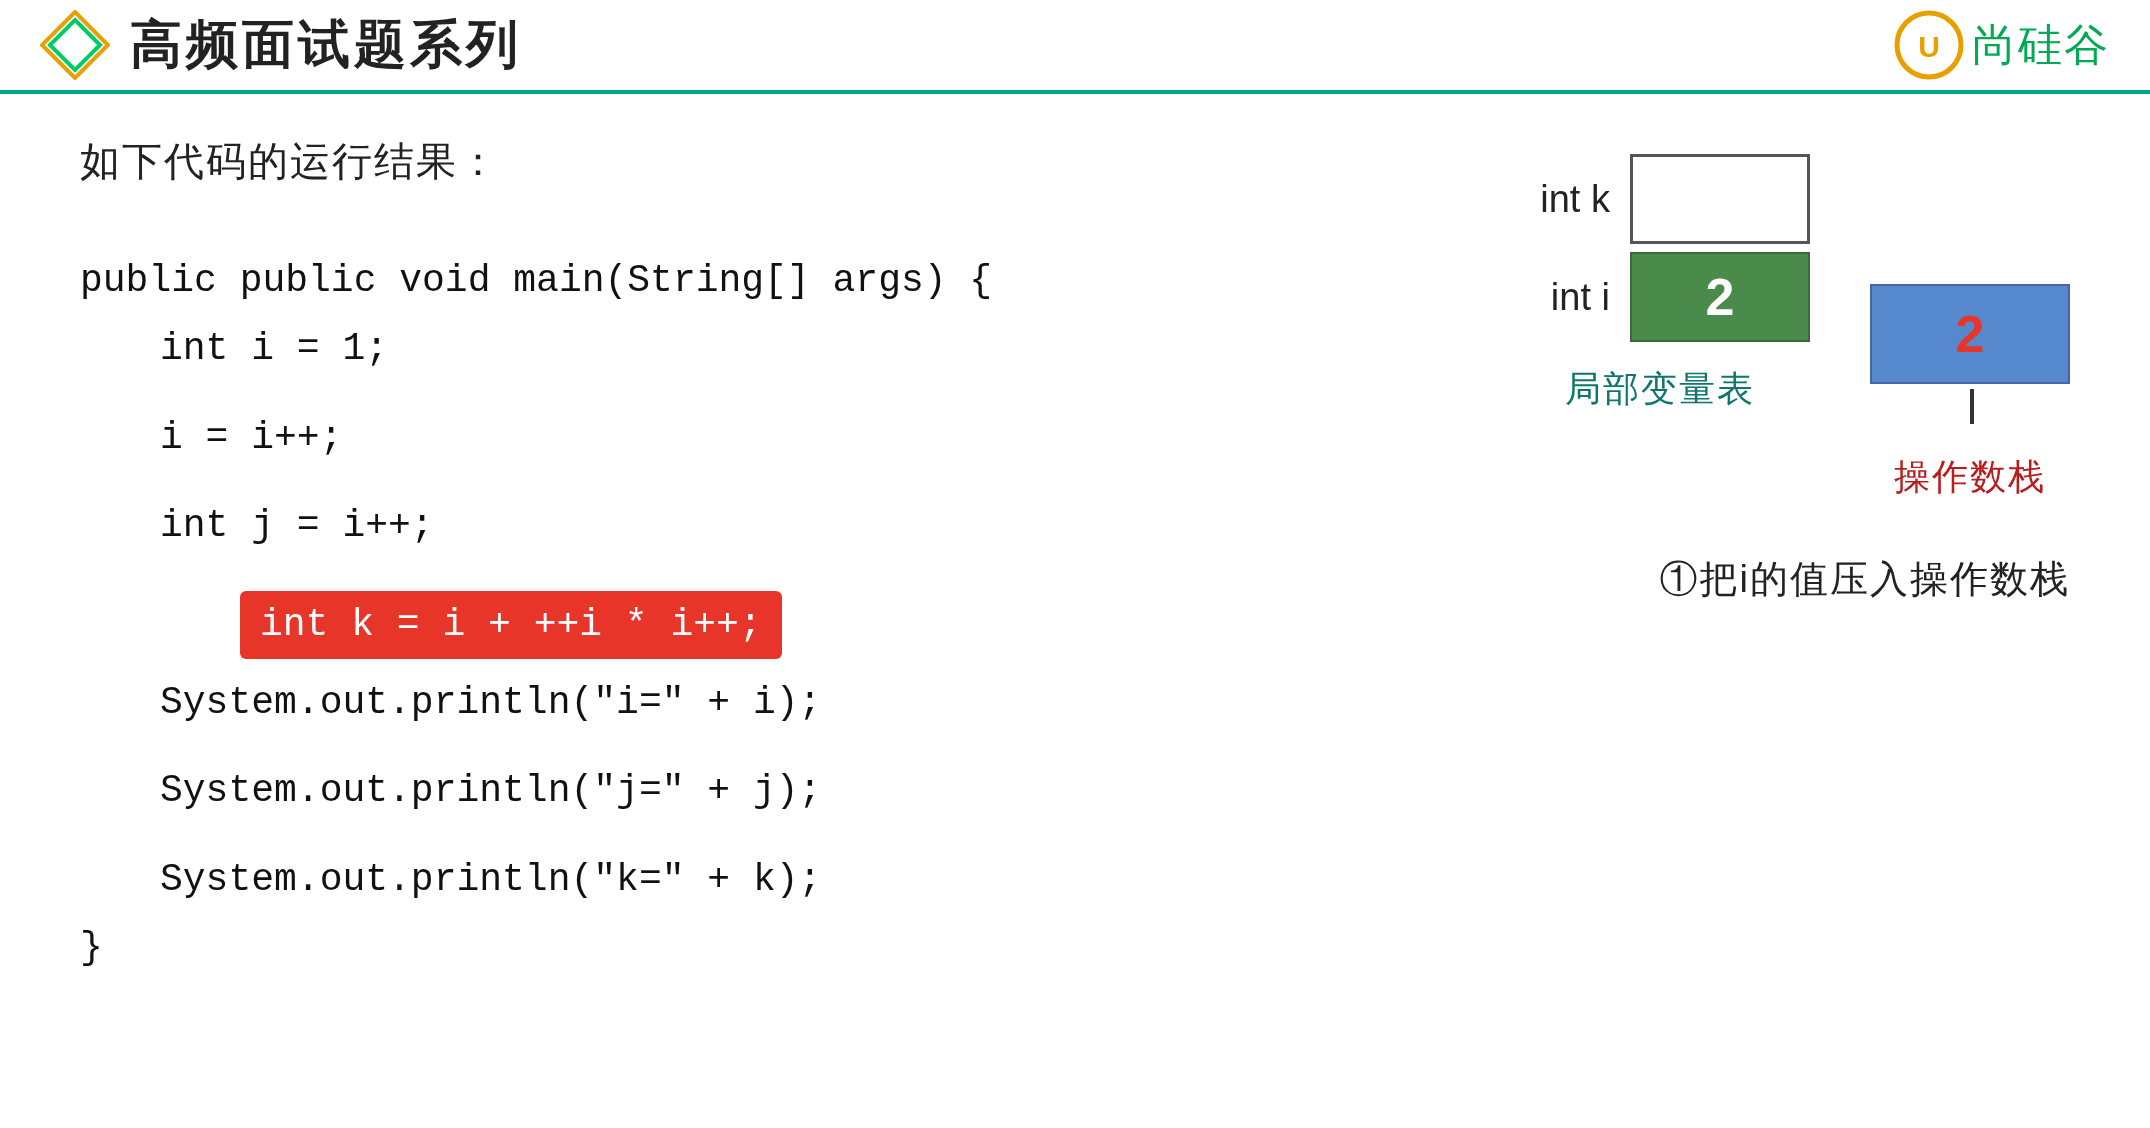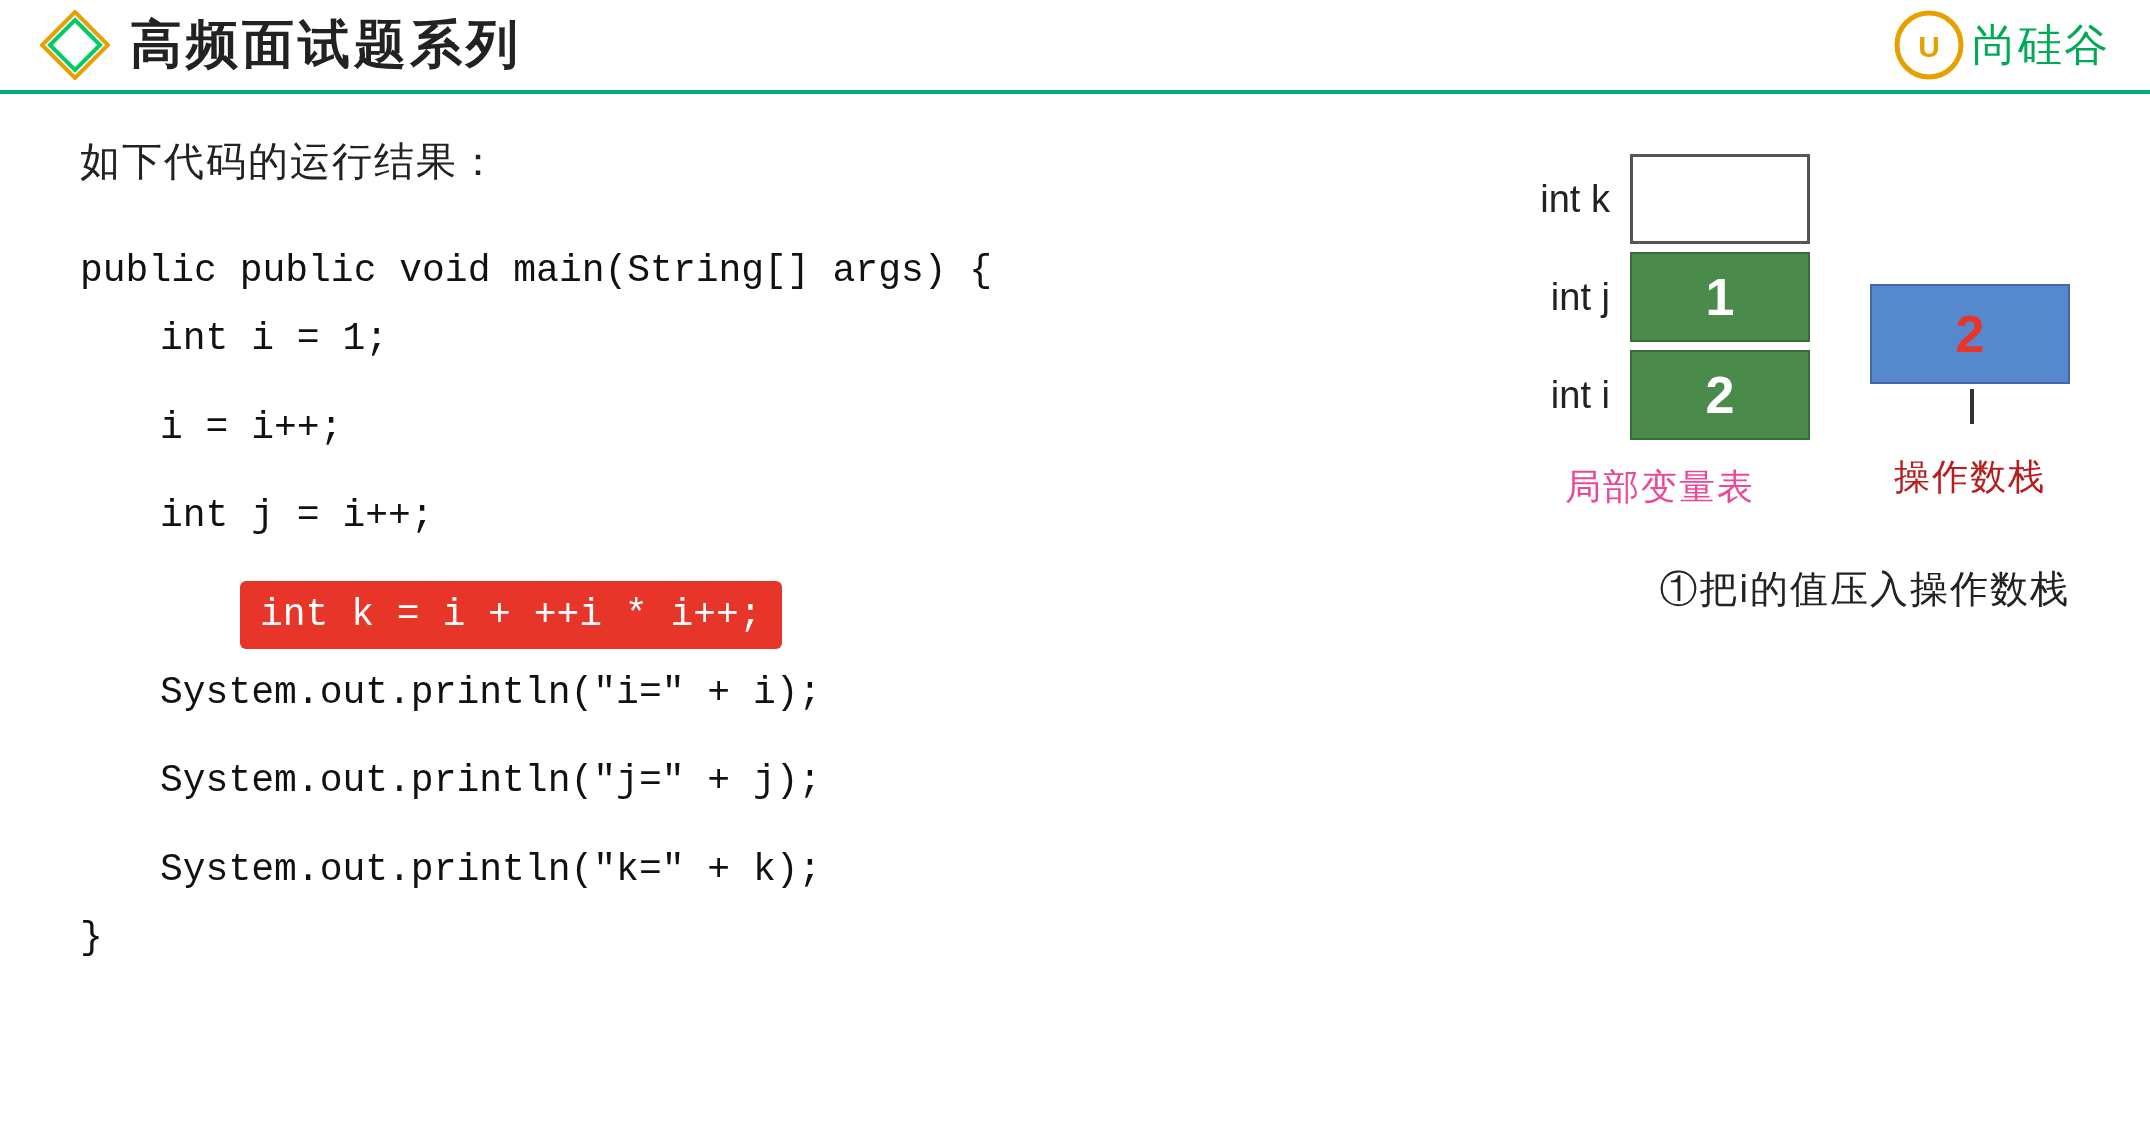--- a/index.html
+++ b/index.html
@@ -55,21 +55,21 @@
       padding: 40px 80px;
       gap: 80px;
       height: calc(1128px - 90px);
     }
 
     
     .code-section {
       flex: 1;
       display: flex;
       flex-direction: column;
-      gap: 8px;
+      gap: 18px;
     }
 
     .question-text {
       font-size: 40px;
       color: #222;
       margin-bottom: 40px;
       letter-spacing: 2px;
     }
 
     .code-block {
@@ -153,21 +153,21 @@
     }
 
     .var-box-value {
       font-size: 52px;
       font-weight: bold;
       color: #fff;
     }
 
     .local-vars-label {
       font-size: 36px;
-      color: #ec4899;
+      color: #0f766e;
       text-align: center;
       margin-top: 15px;
       letter-spacing: 2px;
     }
 
     .operand-stack {
       display: flex;
       flex-direction: column;
       align-items: center;
     }
@@ -293,26 +293,20 @@
 
     <div class="memory-diagram">
 
       <div class="local-vars">
 
         <div class="var-row">
           <span class="var-label">int  k</span>
           <div class="var-box-empty"></div>
         </div>
 
-        <div class="var-row">
-          <span class="var-label">int  j</span>
-          <div class="var-box-green">
-            <span class="var-box-value">1</span>
-          </div>
-        </div>
 
         <div class="var-row">
           <span class="var-label">int  i</span>
           <div class="var-box-green">
             <span class="var-box-value">2</span>
           </div>
         </div>
 
         <div class="local-vars-label">局部变量表</div>
       </div>

